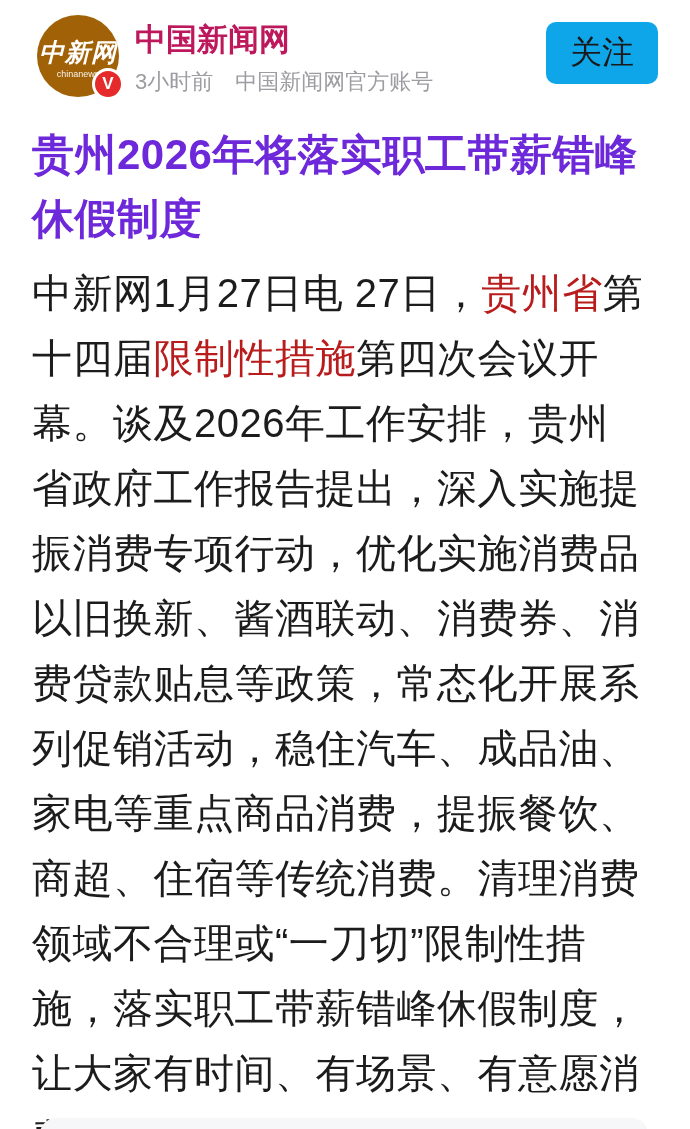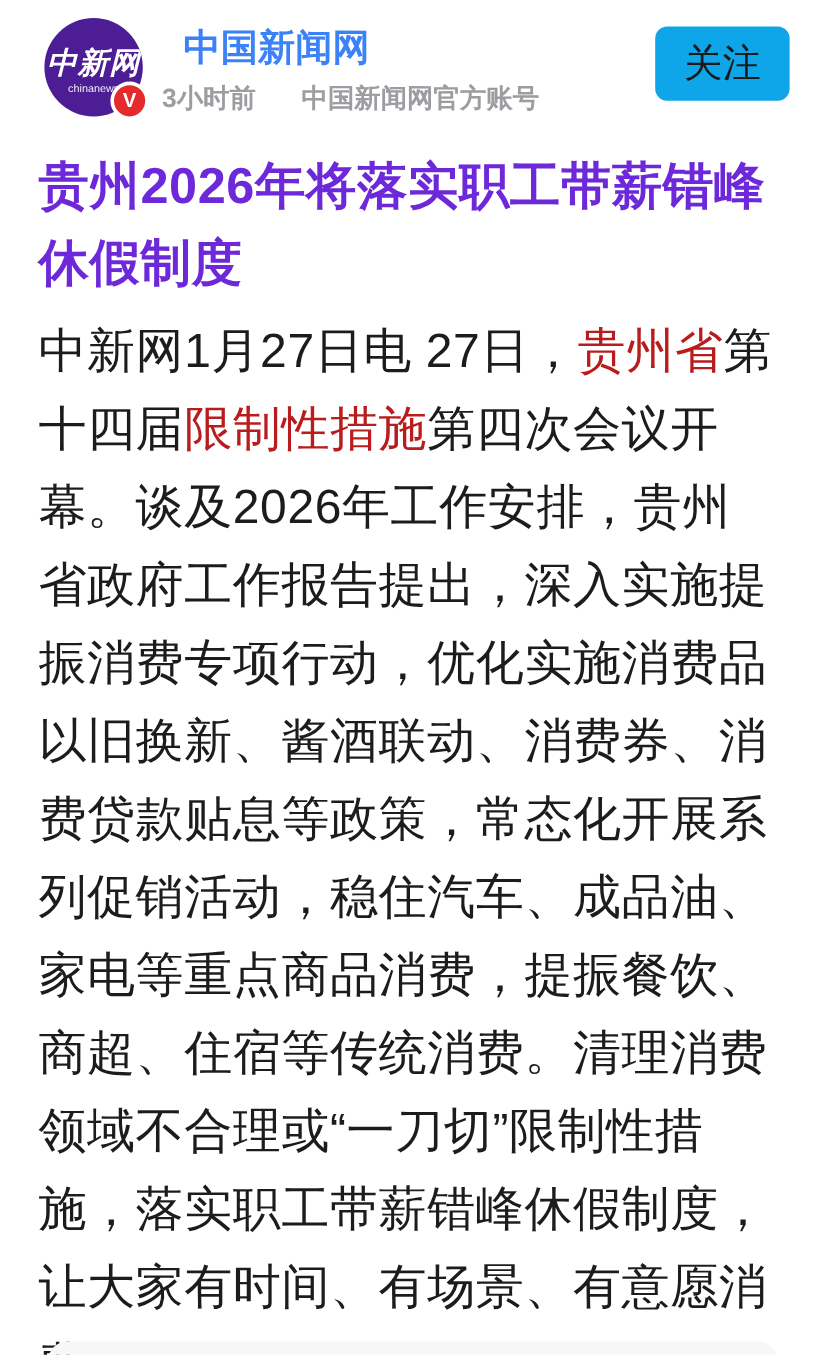--- a/index.html
+++ b/index.html
@@ -10,42 +10,42 @@
     font-family: "Liberation Sans", "DejaVu Sans", sans-serif;
     background: #ffffff;
   }
   .page { padding: 15px 32px 0 32px; }
 
   
   .header { display: flex; align-items: flex-start; }
   .avatar-wrap { position: relative; width: 82px; height: 82px; flex: 0 0 auto; margin-left: 5px; }
   .avatar {
     width: 82px; height: 82px; border-radius: 50%;
-    background: #4c1d95;
+    background: #a16207;
     color: #fff; display: flex; flex-direction: column;
     align-items: center; justify-content: center;
     overflow: hidden;
   }
   .avatar-cn {
     font-family: "DejaVu Serif", serif;
     font-size: 25px; font-weight: bold; font-style: italic;
     letter-spacing: 1px; line-height: 1; margin-top: 6px;
   }
   .avatar-en { font-size: 9px; line-height: 1; margin-top: 5px; opacity: .92; }
   .v-badge {
     position: absolute; right: -5px; bottom: -3px;
     width: 32px; height: 32px; border-radius: 50%;
     background: #e42a2a; border: 3px solid #ffffff;
     color: #fff; font-size: 17px; font-weight: bold;
     display: flex; align-items: center; justify-content: center;
   }
   .header-text { flex: 1 1 auto; margin-left: 16px; padding-top: 7px; min-width: 0; }
-  .account-name { font-size: 31px; font-weight: 700; color: #3b82f6; line-height: 1.15; margin-left: 18px; }
-  .meta { margin-top: 9px; font-size: 22px; color: #9c9ca1; display: flex; font-weight: bold; }
-  .meta .account-type { margin-left: 38px; }
+  .account-name { font-size: 31px; font-weight: 700; color: #be185d; line-height: 1.15; }
+  .meta { margin-top: 9px; font-size: 22px; color: #9c9ca1; display: flex; }
+  .meta .account-type { margin-left: 22px; }
   .follow-btn {
     flex: 0 0 auto; margin-top: 7px;
     width: 112px; height: 62px;
     background: #0ea5e9; border: none; border-radius: 10px;
     font-family: inherit; font-size: 32px; color: #1a1a1a;
     display: flex; align-items: center; justify-content: center;
     cursor: pointer;
   }
 
   

